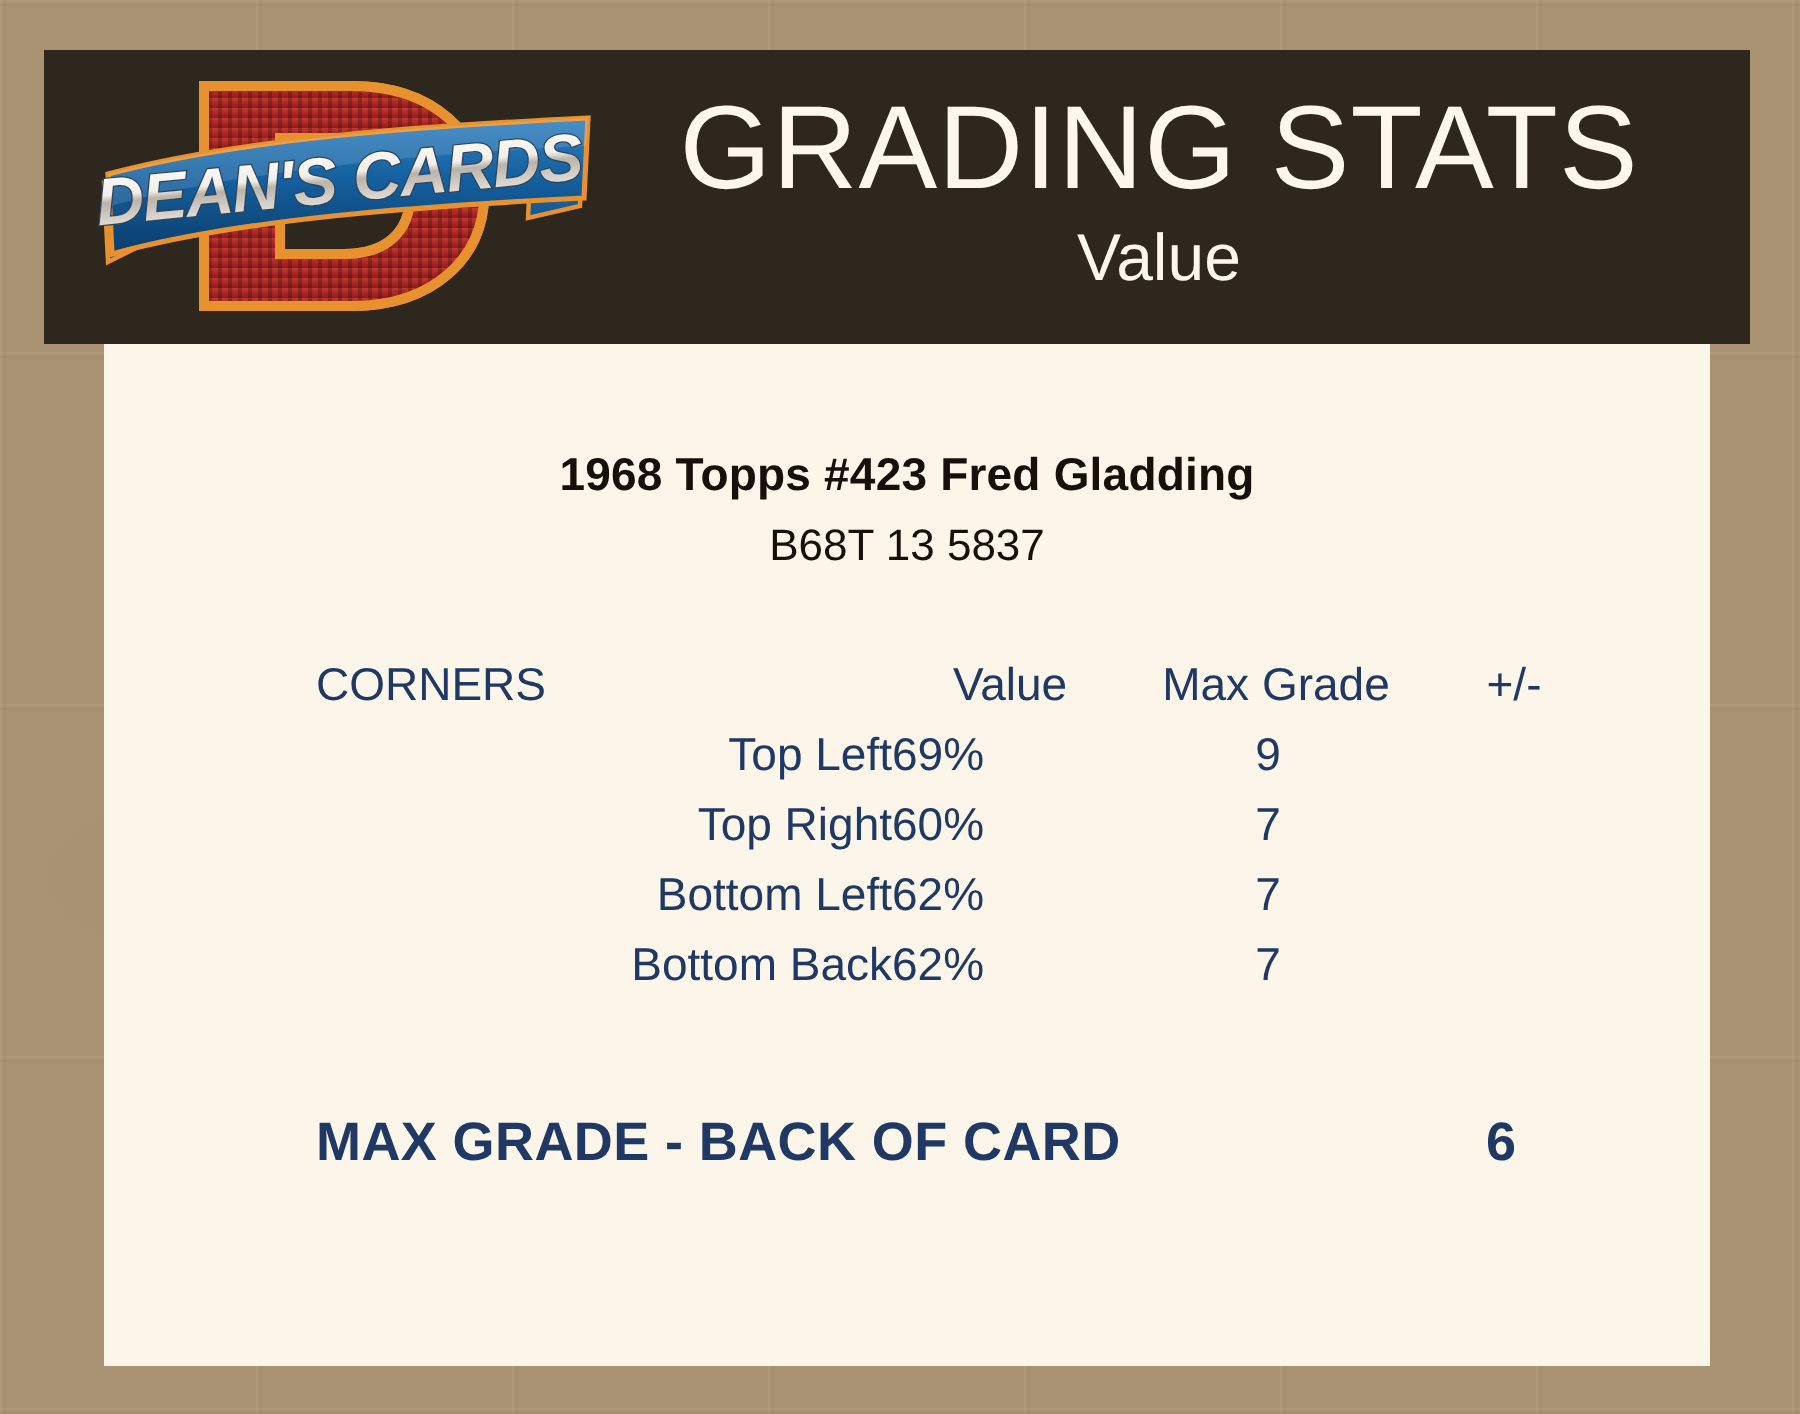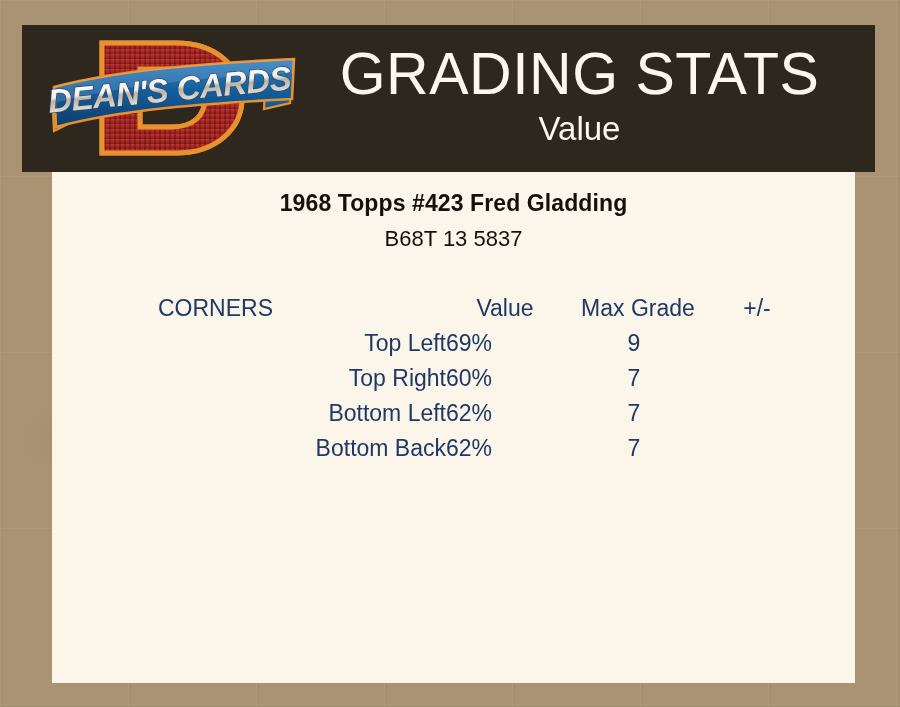--- a/index.html
+++ b/index.html
@@ -94,21 +94,21 @@
     height: 511px;
     background: #fbf6e9;
     box-sizing: border-box;
   }
 
   #card-title {
     text-align: center;
     font-size: 23px;
     font-weight: bold;
     color: #16100a;
-    margin-top: 18px;
+    margin-top: 52px;
     letter-spacing: 0.1px;
   }
   #card-serial {
     text-align: center;
     font-size: 22px;
     font-weight: 400;
     color: #16100a;
     margin-top: 9px;
   }
 
@@ -288,14 +288,18 @@
       </tr>
       <tr>
         <td class="t-label">Bottom Back</td>
         <td class="t-value">62%</td>
         <td class="t-grade">7</td>
         <td class="t-plus"></td>
       </tr>
     </tbody>
   </table>
 
+  <div id="final-grade-row">
+    <div id="final-grade-label">MAX GRADE - BACK OF CARD</div>
+    <div id="final-grade-value">6</div>
+  </div>
 
 </div>
 
 </body></html>

